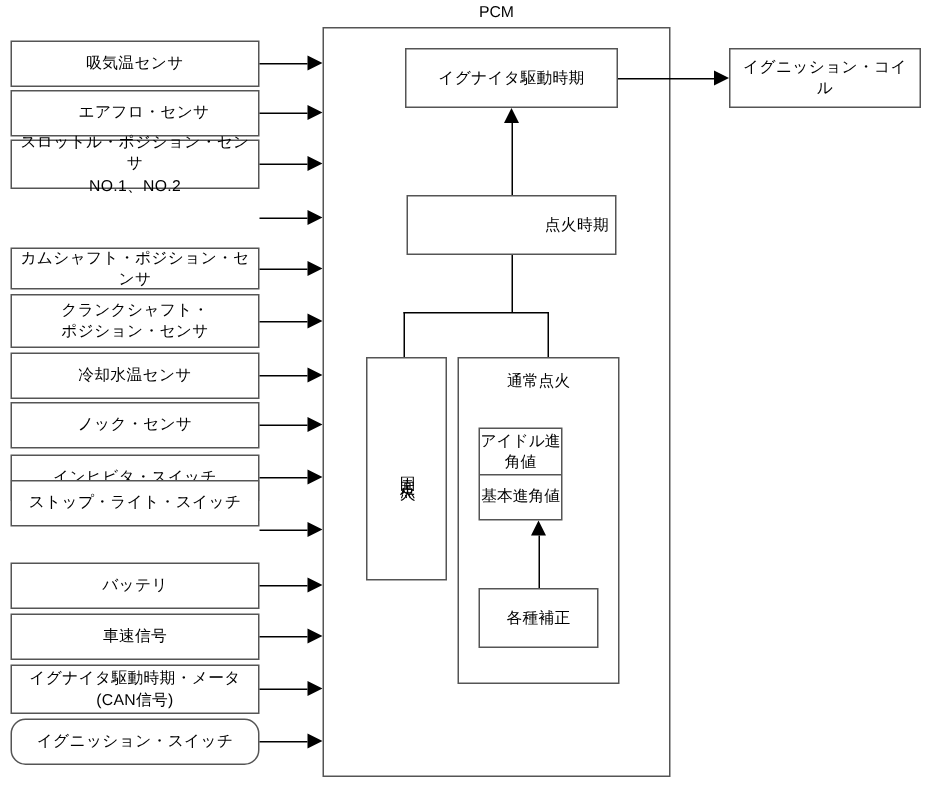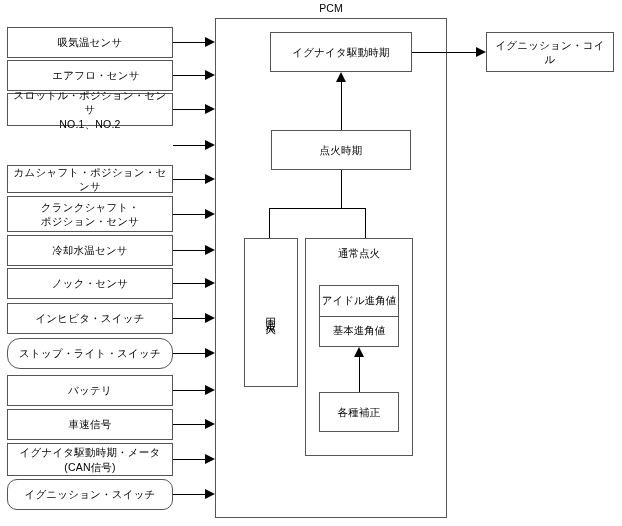--- a/index.html
+++ b/index.html
@@ -145,21 +145,21 @@
   </div>
   <div class="box sensor-box" style="top:235px; height:31px;">
     <span class="lbl">冷却水温センサ</span>
   </div>
   <div class="box sensor-box" style="top:268px; height:31px;">
     <span class="lbl">ノック・センサ</span>
   </div>
   <div class="box sensor-box" style="top:303px; height:31px;">
     <span class="lbl">インヒビタ・スイッチ</span>
   </div>
-  <div class="box sensor-box" style="top:338px; height:31px;border-radius:13px;">
+  <div class="box sensor-box" style="top:320px; height:31px;">
     <span class="lbl">ストップ・ライト・スイッチ</span>
   </div>
   <div class="box sensor-box" style="top:409px; height:31px;">
     <span class="lbl">車速信号</span>
   </div>
   <div class="box sensor-box" style="top:375px; height:31px;">
     <span class="lbl">バッテリ</span>
   </div>
   <div class="box sensor-box" style="top:443px; height:33px;">
     <span class="lbl">イグナイタ駆動時期・メータ
@@ -211,40 +211,40 @@
   <div class="hline" style="left:173px; top:494px; width:32px;"></div>
   <div class="arrow-right" style="left:205px; top:489px;"></div>
 
   <div id="pcm-title">PCM</div>
   <div id="pcm-container"></div>
 
   <div class="box" style="left:270px; top:32px; width:142px; height:40px;">
     <span class="lbl">イグナイタ駆動時期</span>
   </div>
 
-  <div class="box" style="left:271px; top:130px; width:140px; height:40px;">
+  <div class="box" style="left:271px; top:130px; width:140px; height:40px;justify-content:flex-end;">
     <span class="lbl">点火時期</span>
   </div>
 
   <div class="vline" style="left:341px; top:82px; height:48px;"></div>
   <div class="arrow-up" style="left:336px; top:72px;"></div>
 
   <div class="vline" style="left:341px; top:170px; height:38px;"></div>
   <div class="hline" style="left:269px; top:208px; width:97px;"></div>
   <div class="vline" style="left:269px; top:208px; height:30px;"></div>
   <div class="vline" style="left:365px; top:208px; height:30px;"></div>
 
   <div class="box" style="left:244px; top:238px; width:54px; height:149px;">
     <span class="lbl vertical-text">固定点火</span>
   </div>
 
   <div class="box" style="left:305px; top:238px; width:108px; height:218px; display:block;"></div>
   <div class="group-title" style="left:305px; top:247px; width:108px;">通常点火</div>
 
-  <div class="stack" style="left:319px; top:285px; width:80px; height:62px;">
+  <div class="stack" style="left:319px; top:285px; width:56px; height:62px;">
     <div class="cell">アイドル進角値</div>
     <div class="cell">基本進角値</div>
   </div>
 
   <div class="box" style="left:319px; top:392px; width:80px; height:40px;">
     <span class="lbl">各種補正</span>
   </div>
 
   <div class="vline" style="left:359px; top:357px; height:35px;"></div>
   <div class="arrow-up" style="left:354px; top:347px;"></div>

